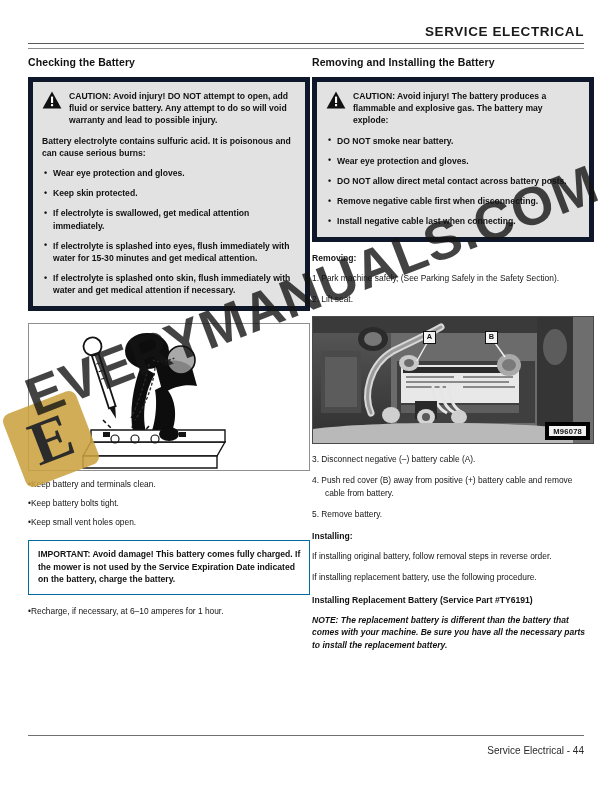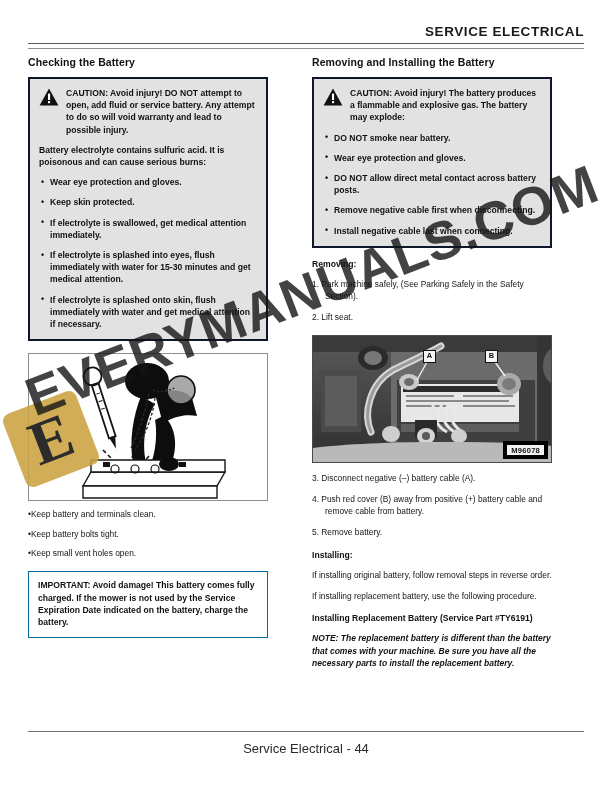--- a/index.html
+++ b/index.html
@@ -42,37 +42,37 @@
     margin-top: 4px;
     height: 4px;
     border-top: 1.6px solid #5a5a5a;
     border-bottom: 1.2px solid #8d8d8d;
   }
 
   
   .col {
     position: absolute;
     top: 56px;
-    width: 240px;
+    width: 282px;
   }
   .col-left  { left: 28px; }
   .col-right { left: 312px; }
 
   .sec-heading {
     font-size: 10.5px;
     font-weight: bold;
     color: #111;
     margin: 0 0 9px 0;
     letter-spacing: 0.1px;
   }
 
   
   .caution-box {
     background: #e2e2e2;
-    border: 2px solid #0f172a;
+    border: 5px solid #0f172a;
     padding: 8px 9px 9px 9px;
     box-sizing: border-box;
   }
   .caution-top {
     display: flex;
     align-items: flex-start;
     gap: 7px;
   }
   .warn-tri {
     flex: 0 0 auto;
@@ -216,22 +216,23 @@
     right: 28px;
     bottom: 36px;
     text-align: center;
   }
   .page-footer .frule {
     height: 1.4px;
     background: #6f6f6f;
     margin-bottom: 9px;
   }
   .page-footer .ftext {
-    font-size: 13px;
+    font-size: 10px;
     color: #2a2a2a;
+    text-align: right;
   }
 
   
   .watermark {
     position: absolute;
     left: 0;
     top: 250px;
     width: 612px;
     height: 290px;
     pointer-events: none;
@@ -360,20 +361,23 @@
       •<span>Keep battery bolts tight.</span>
     </div>
     <div class="dot-item">
       •<span>Keep small vent holes open.</span>
     </div>
 
     <div class="important-box">
       <p>IMPORTANT: Avoid damage! This battery comes fully charged. If the mower is not used by the Service Expiration Date indicated on the battery, charge the battery.</p>
     </div>
 
+    <div class="dot-item" style="margin-top:10px;">
+      •<span>Recharge, if necessary, at 6–10 amperes for 1 hour.</span>
+    </div>
   </div>
 
   <div class="col col-right">
 
     <div class="sec-heading">Removing and Installing the Battery</div>
 
     <div class="caution-box">
       <div class="caution-top">
         <svg class="warn-tri" viewBox="0 0 20 18">
           <polygon points="10,0.5 19.4,17.4 0.6,17.4" fill="#111111"></polygon>

